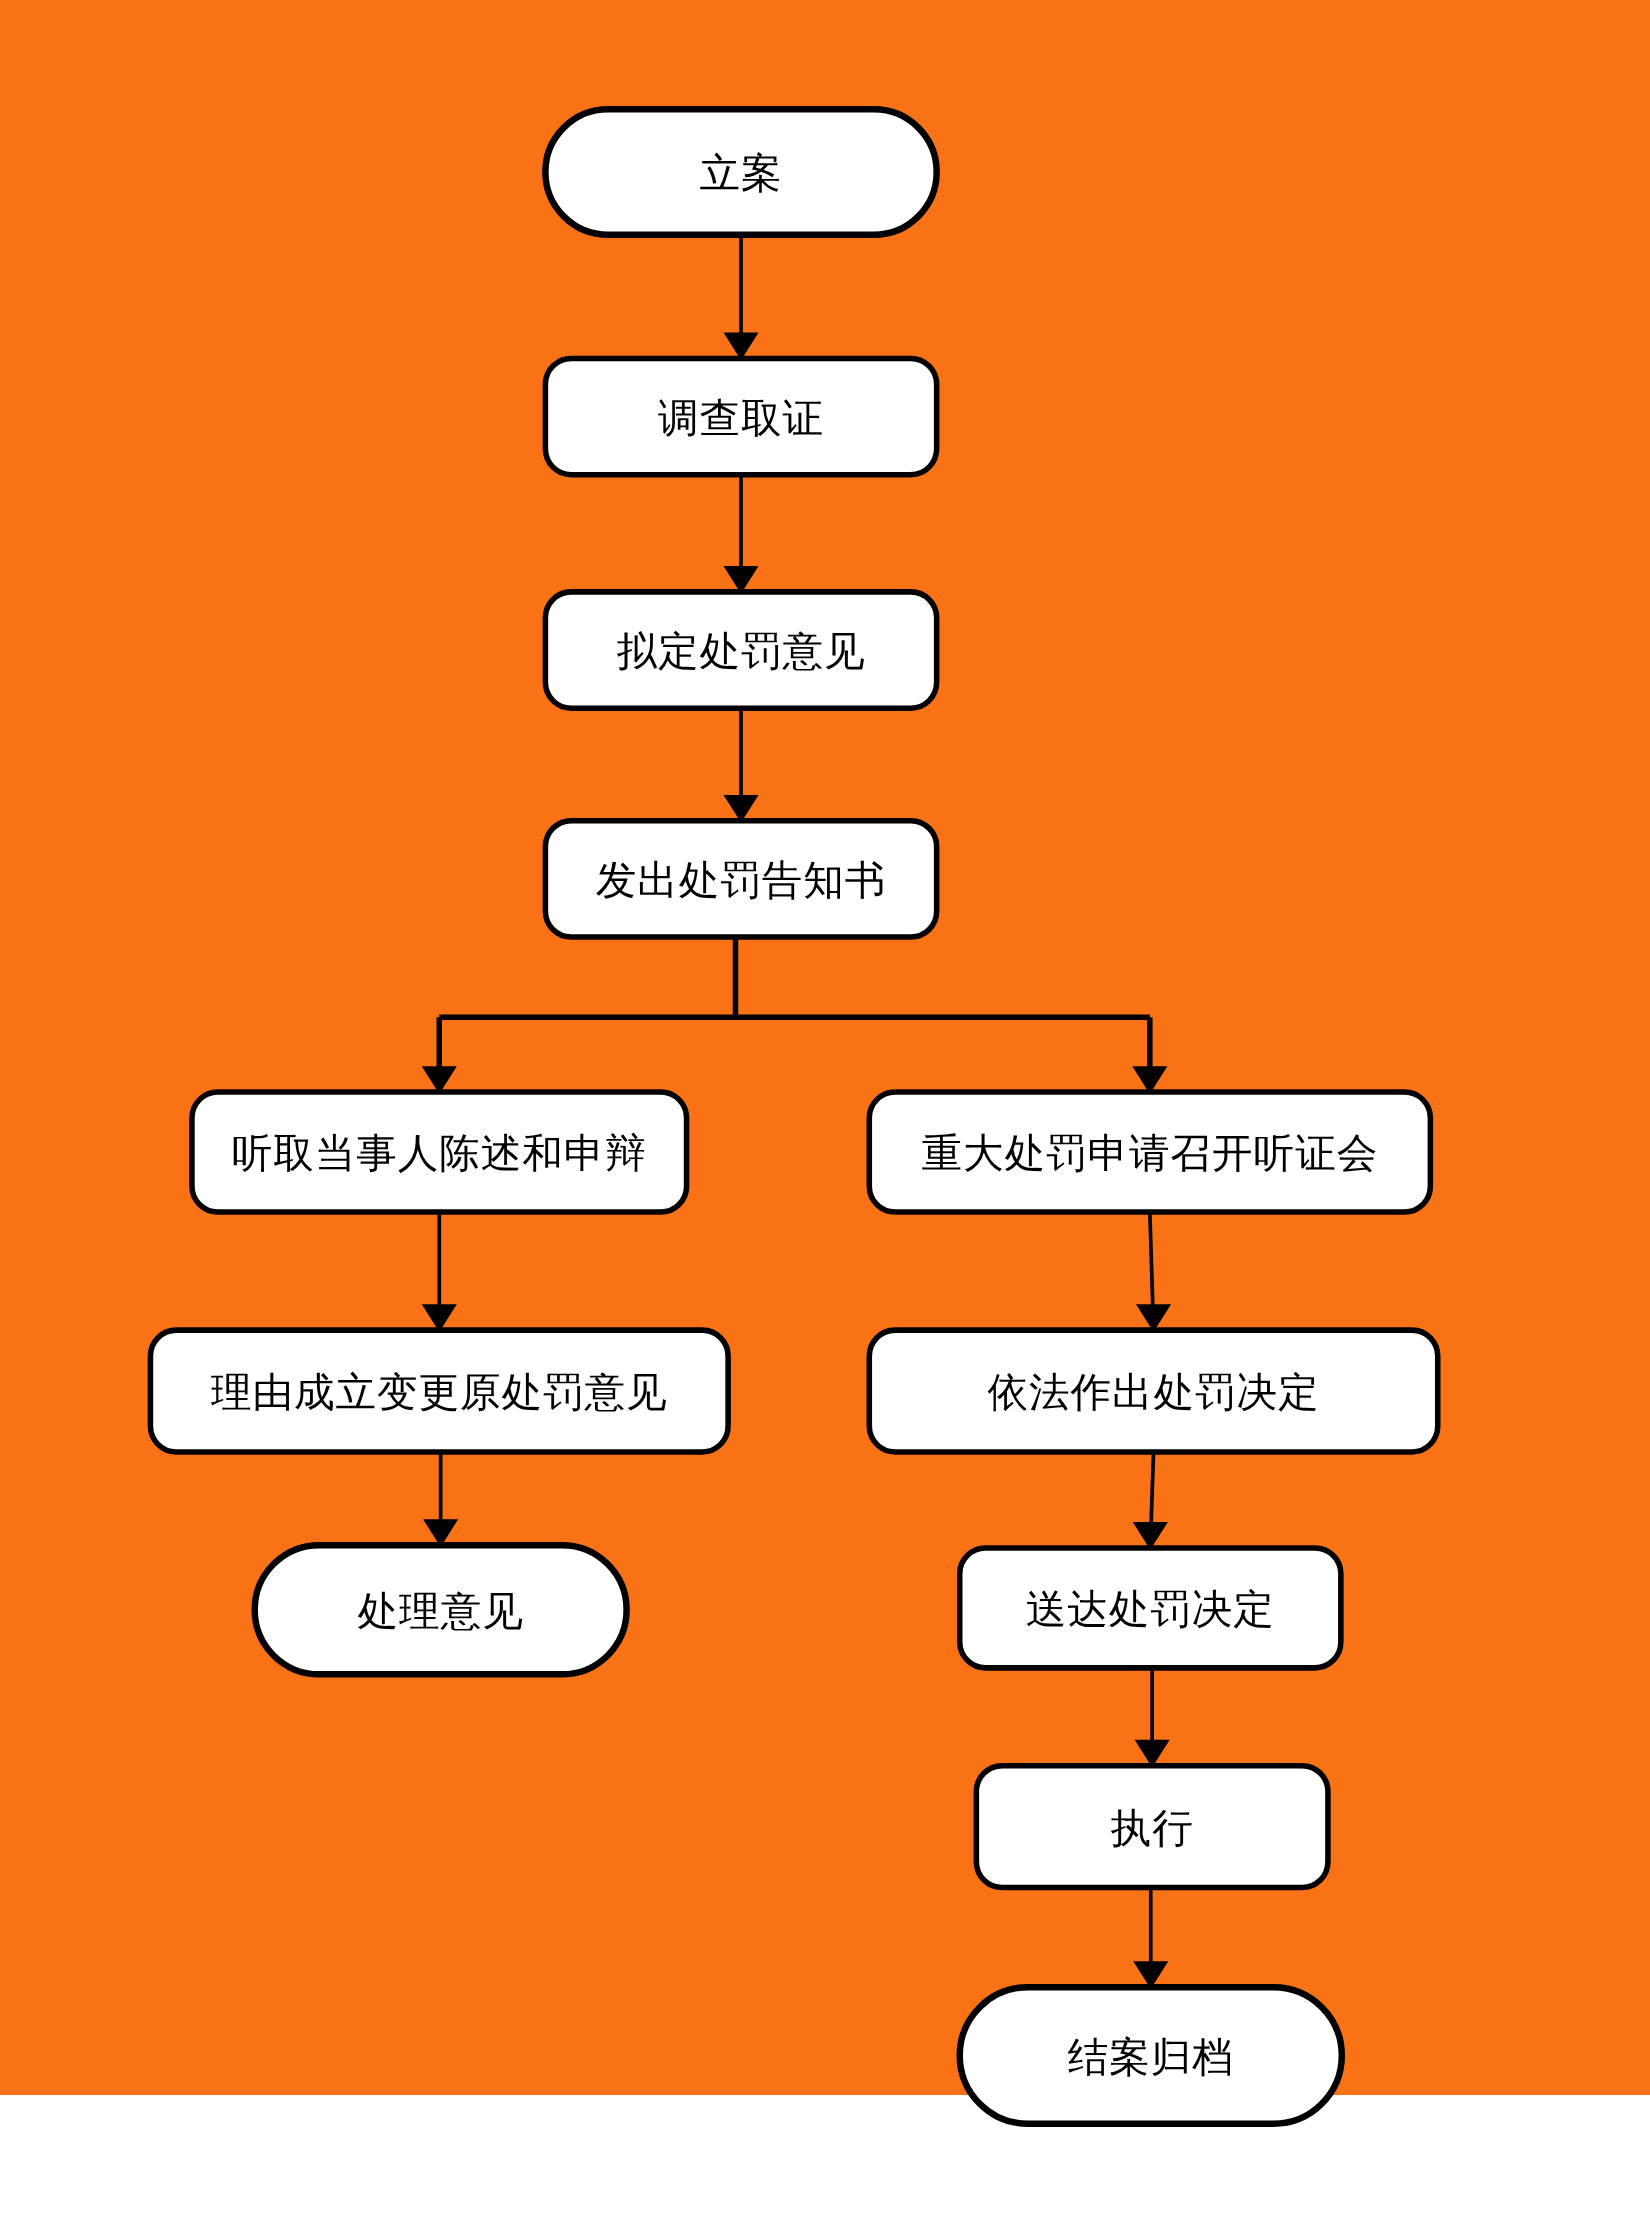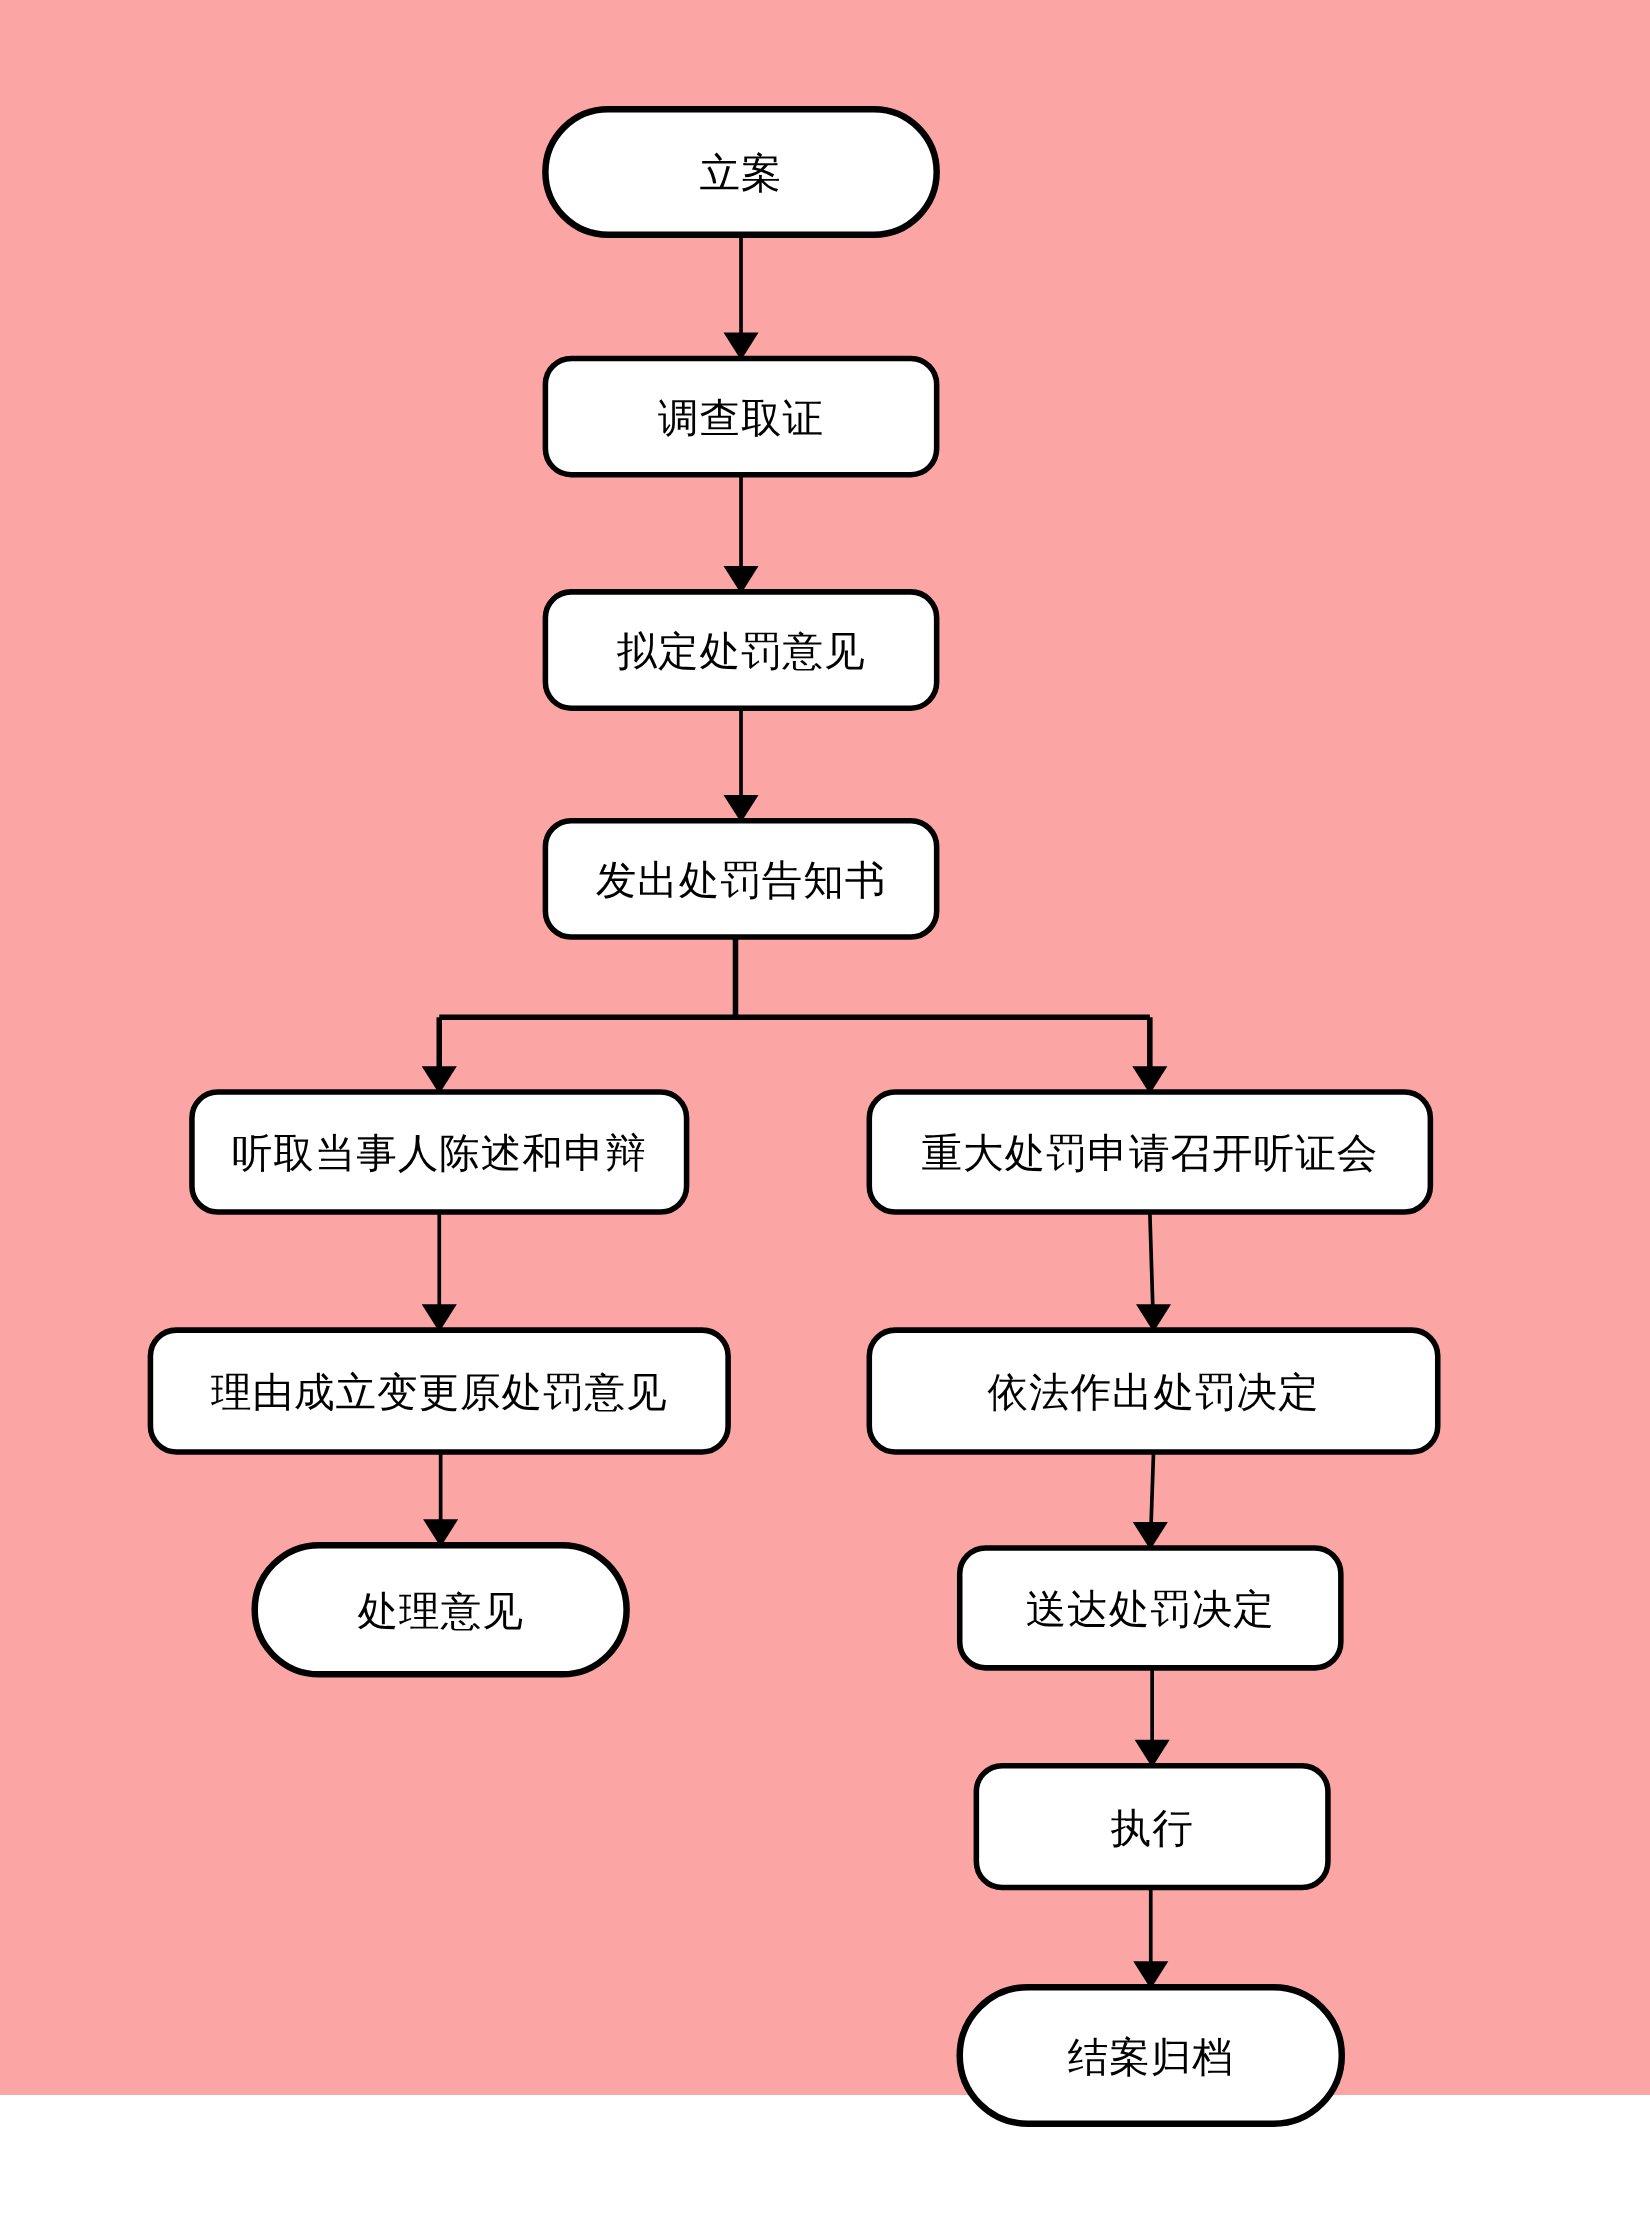--- a/index.html
+++ b/index.html
@@ -10,21 +10,21 @@
   body {
     width: 1650px;
     height: 2233px;
     font-family: "Liberation Serif", "DejaVu Serif", serif;
     overflow: hidden;
   }
   #flow-root {
     position: relative;
     width: 1650px;
     height: 2095px;
-    background: #fca5a5;
+    background: #f97316;
   }
   svg.flow-canvas {
     position: absolute;
     inset: 0;
     width: 1650px;
     height: 2233px;
     display: block;
   }
   .node-shape {
     fill: #ffffff;

